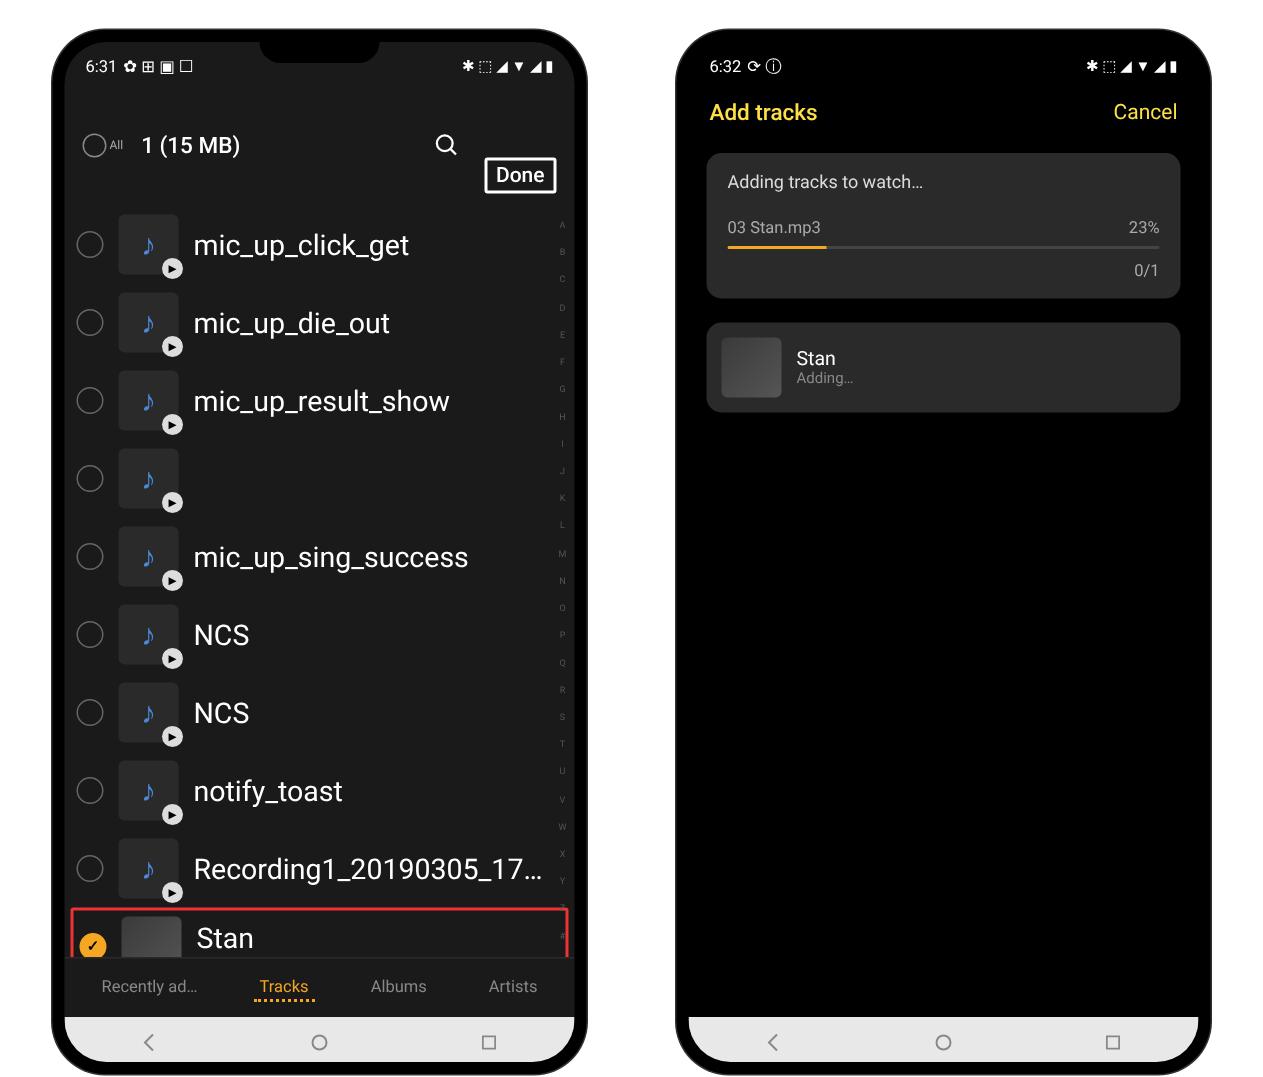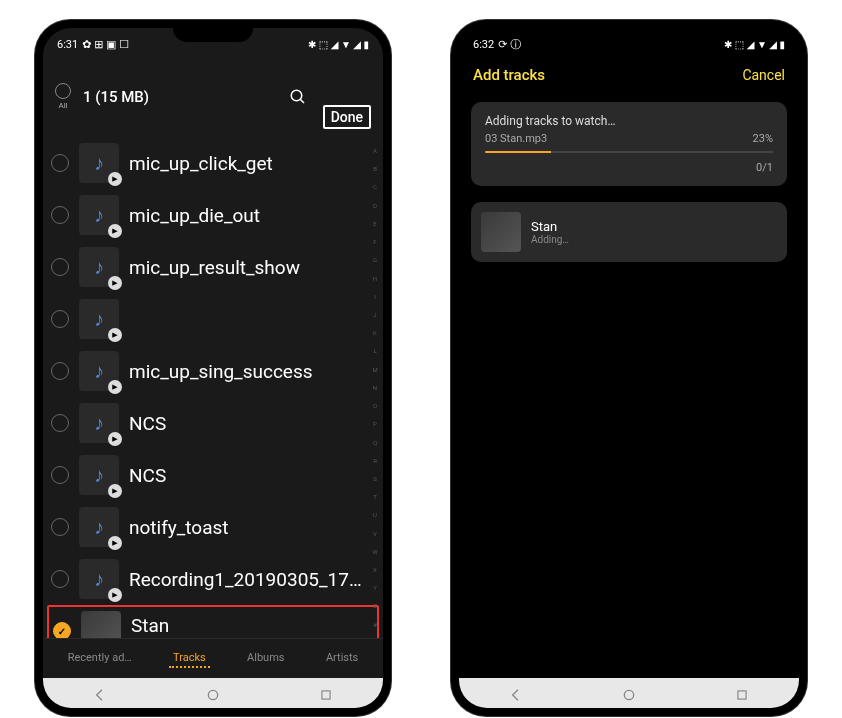--- a/index.html
+++ b/index.html
@@ -55,21 +55,21 @@
   .status-right { display: flex; gap: 3px; align-items: center; font-size: 10px; }
   .header {
     display: flex;
     align-items: center;
     padding: 8px 12px;
     color: #fff;
     gap: 8px;
   }
   .all-btn {
     display: flex;
-    flex-direction: column;
+    flex-direction: row;
     align-items: center;
     font-size: 8px;
     color: #aaa;
     gap: 2px;
   }
   .all-circle {
     width: 14px;
     height: 14px;
     border: 1.5px solid #888;
     border-radius: 50%;
@@ -227,21 +227,21 @@
     color: #fde047;
   }
   .header2-title { font-size: 15px; font-weight: 500; }
   .cancel-btn { font-size: 14px; }
   .progress-card {
     margin: 8px 12px;
     background: #2a2a2a;
     border-radius: 10px;
     padding: 12px 14px;
   }
-  .progress-title { color: #ddd; font-size: 12px; margin-bottom: 4px; }
+  .progress-title { color: #ddd; font-size: 12px; margin-bottom: 17px; }
   .progress-row {
     display: flex;
     justify-content: space-between;
     font-size: 11px;
     color: #aaa;
     margin-bottom: 6px;
   }
   .progress-bar {
     height: 2px;
     background: #444;

